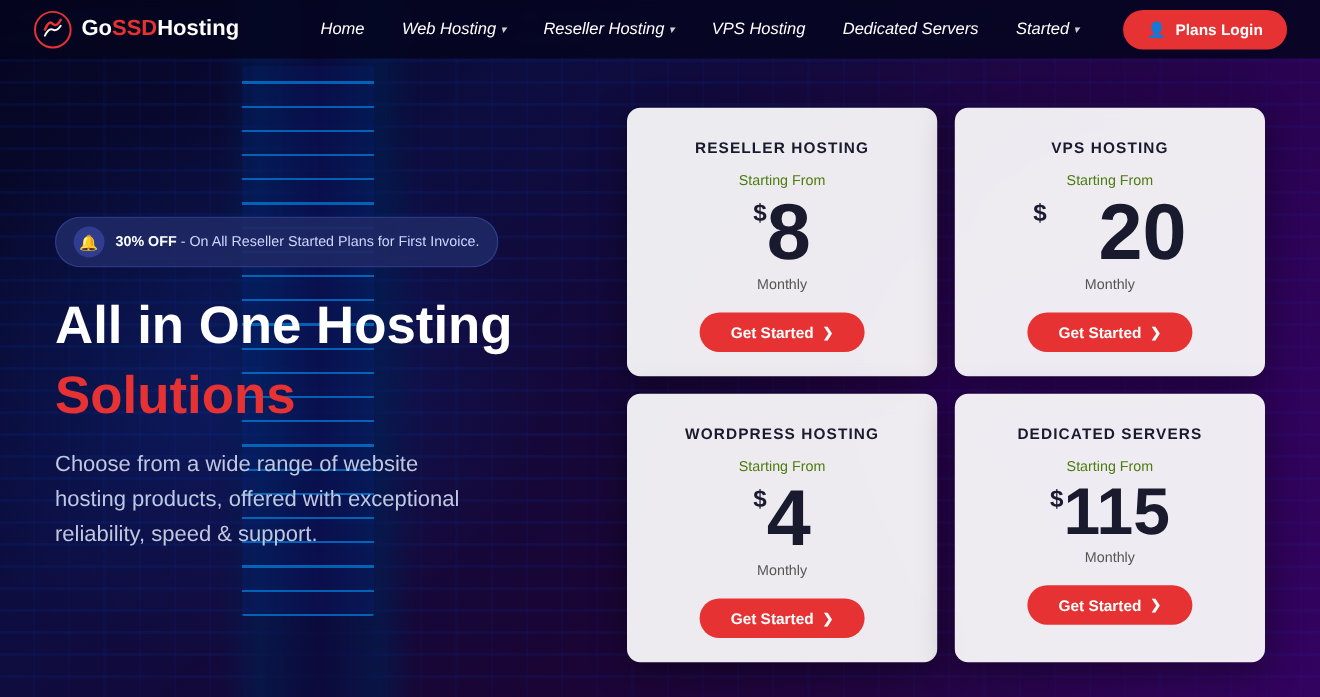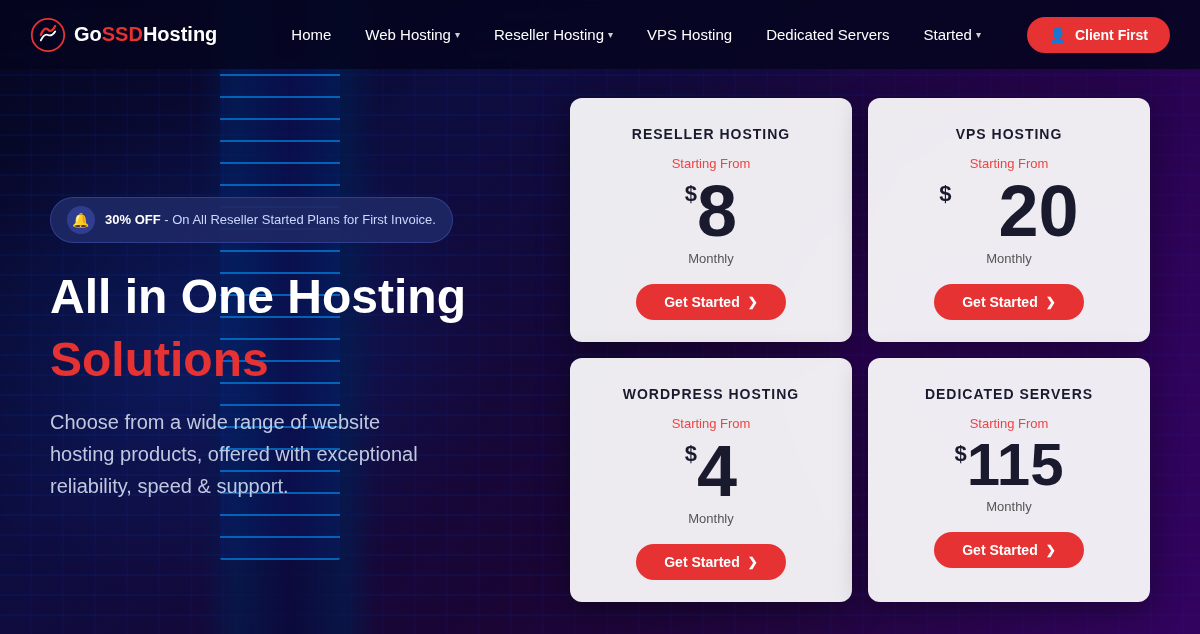--- a/index.html
+++ b/index.html
@@ -99,21 +99,21 @@
         rgba(0,50,200,0.1) 2px,
         rgba(0,50,200,0.1) 22px
       );
       border-radius: 2px;
     }
 
     
     header {
       position: absolute;
       top: 0; left: 0; right: 0;
-      height: 69px;
+      height: 53px;
       display: flex;
       align-items: center;
       padding: 0 30px;
       z-index: 100;
       background: rgba(5,5,30,0.85);
       backdrop-filter: blur(4px);
     }
 
     .logo {
       display: flex;
@@ -134,20 +134,21 @@
     }
     .logo-text span {
       color: #e63232;
     }
 
     nav {
       display: flex;
       align-items: center;
       gap: 6px;
       flex: 1;
+      font-style: italic;
     }
 
     .nav-item {
       color: #ffffff;
       font-size: 15px;
       padding: 8px 14px;
       cursor: pointer;
       border-radius: 4px;
       display: flex;
       align-items: center;
@@ -270,21 +271,21 @@
       font-size: 14px;
       font-weight: 800;
       color: #1a1a2e;
       letter-spacing: 1px;
       margin-bottom: 14px;
       text-transform: uppercase;
     }
 
     .card-starting {
       font-size: 13px;
-      color: #ef4444;
+      color: #4d7c0f;
       margin-bottom: 4px;
     }
 
     .card-price-row {
       display: flex;
       align-items: flex-start;
       margin-bottom: 4px;
     }
 
     .card-dollar {
@@ -371,21 +372,21 @@
     <div class="nav-item">VPS Hosting</div>
     <div class="nav-item">Dedicated Servers</div>
     <div class="nav-item">
       <span>Started</span>
       <span class="nav-chevron">▾</span>
     </div>
   </nav>
 
   <button class="btn-login">
     <span>👤</span>
-    <span>Client First</span>
+    <span>Plans Login</span>
   </button>
 
 </header>
 
 <div class="main-content">
 
   <div class="left-panel">
 
     <div class="promo-badge">
       <div class="bell-icon">🔔</div>

